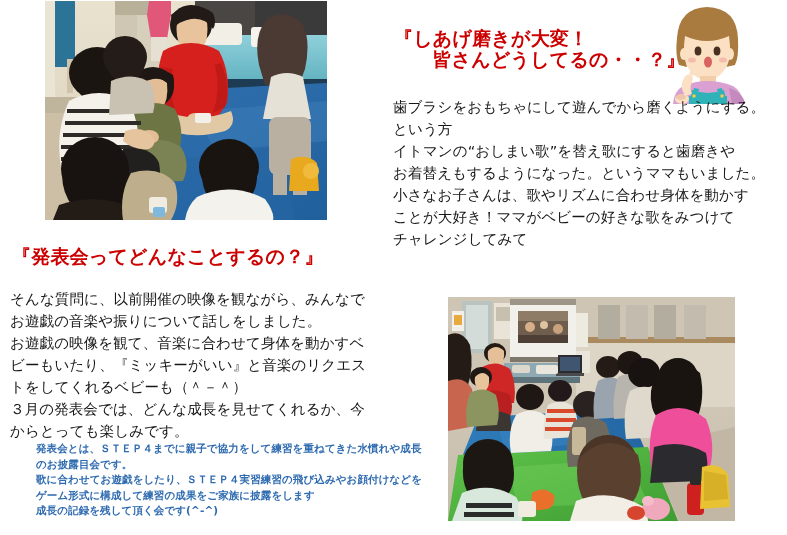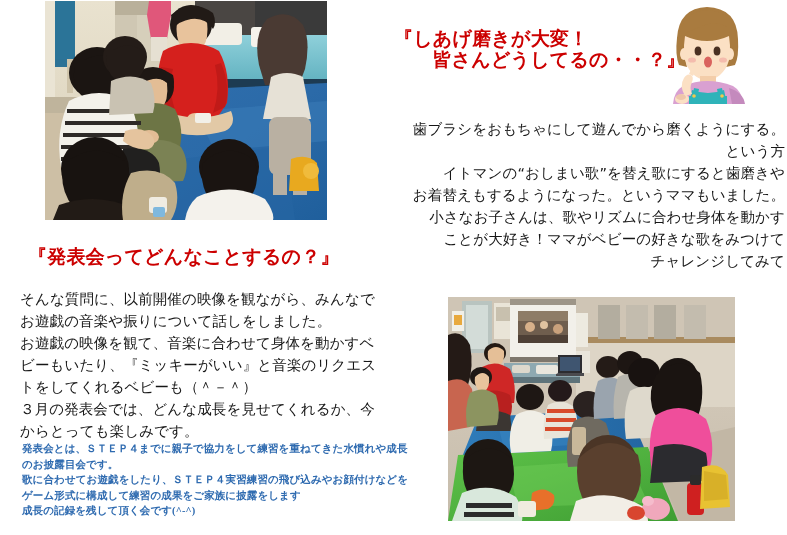--- a/index.html
+++ b/index.html
@@ -204,39 +204,39 @@
     <path d="M30 92 q-6 -10 -1 -18 q3 -5 7 -3 q3 2 1 7 q-3 6 0 12 z" fill="#fbe0c4"></path>
     <path d="M34 70 q3 -8 8 -12 l3 3 q-5 5 -7 11 z" fill="#fbe0c4"></path>
     <ellipse cx="27" cy="95" rx="7" ry="5" fill="#fbe0c4"></ellipse>
     <ellipse cx="26" cy="93" rx="5" ry="3" fill="#e6b49a" opacity="0.6"></ellipse>
   </svg>
 </div>
 
 <div class="abs heading-red" style="left:394px; top:28px; width:380px;">『しあげ磨きが大変！
 　　皆さんどうしてるの・・？』</div>
 
-<div class="abs body-text" style="left:393px; top:118px; width:392px;text-align:right;">歯ブラシをおもちゃにして遊んでから磨くようにする。
+<div class="abs body-text" style="left:393px; top:96px; width:392px;">歯ブラシをおもちゃにして遊んでから磨くようにする。
 という方
 イトマンの“おしまい歌”を替え歌にすると歯磨きや
 お着替えもするようになった。というママもいました。
 小さなお子さんは、歌やリズムに合わせ身体を動かす
 ことが大好き！ママがベビーの好きな歌をみつけて
 チャレンジしてみて</div>
 
-<div class="abs heading-red" style="left:12px; top:246px; width:360px;margin-left:16px;">『発表会ってどんなことするの？』</div>
-
-<div class="abs body-text" style="left:20px; top:288px; width:400px;">そんな質問に、以前開催の映像を観ながら、みんなで
+<div class="abs heading-red" style="left:12px; top:246px; width:360px;">『発表会ってどんなことするの？』</div>
+
+<div class="abs body-text" style="left:10px; top:288px; width:400px;">そんな質問に、以前開催の映像を観ながら、みんなで
 お遊戯の音楽や振りについて話しをしました。
 お遊戯の映像を観て、音楽に合わせて身体を動かすベ
 ビーもいたり、『ミッキーがいい』と音楽のリクエス
 トをしてくれるベビーも（＾－＾）
 ３月の発表会では、どんな成長を見せてくれるか、今
 からとっても楽しみです。</div>
 
-<div class="abs note-blue" style="left:22px; top:441px; width:420px;font-family:Liberation Serif, serif;">発表会とは、ＳＴＥＰ４までに親子で協力をして練習を重ねてきた水慣れや成長
+<div class="abs note-blue" style="left:36px; top:441px; width:420px;">発表会とは、ＳＴＥＰ４までに親子で協力をして練習を重ねてきた水慣れや成長
 のお披露目会です。
 歌に合わせてお遊戯をしたり、ＳＴＥＰ４実習練習の飛び込みやお顔付けなどを
 ゲーム形式に構成して練習の成果をご家族に披露をします
 成長の記録を残して頂く会です(^-^)</div>
 
 <div class="abs photo" style="left:448px; top:297px; width:287px; height:224px;">
   <svg width="287" height="224" viewBox="0 0 287 224">
     <defs>
       <linearGradient id="wallR" x1="0" y1="0" x2="0" y2="1">
         <stop offset="0" stop-color="#d9cfc0"></stop>

